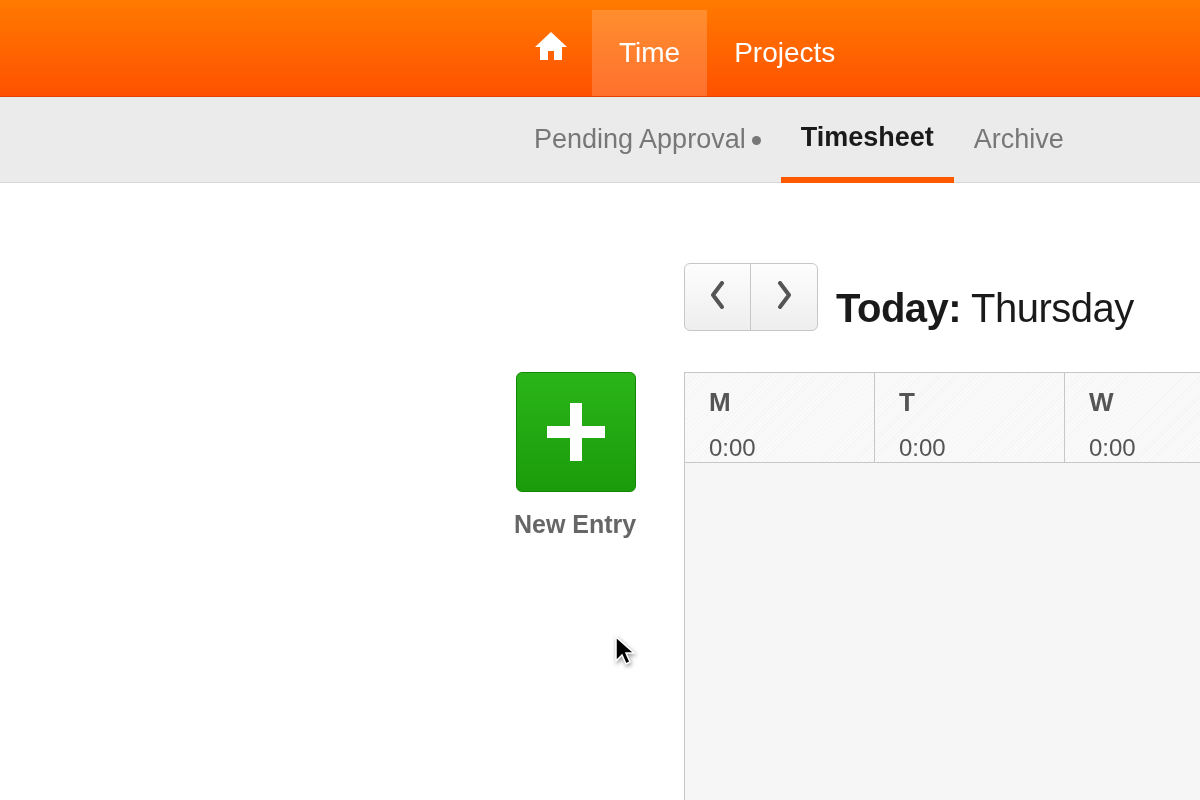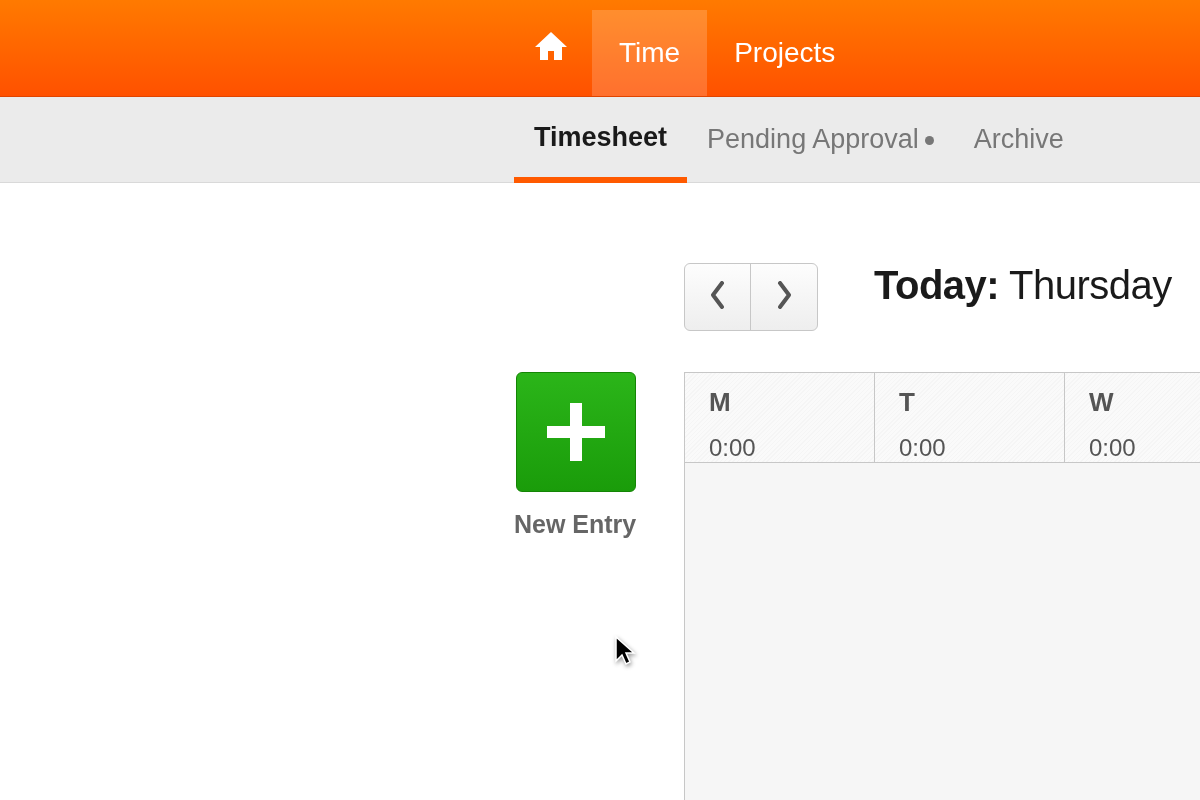--- a/index.html
+++ b/index.html
@@ -84,22 +84,21 @@
     .content {
       position: relative;
       padding-top: 80px;
     }
     
     .stepper-row {
       position: absolute;
       top: 80px;
       left: 684px;
       display: flex;
-      align-items: flex-start;
-      gap: 38px;
+      align-items: flex-end;
     }
     .stepper {
       display: flex;
       border: 1px solid #c7c7c7;
       border-radius: 6px;
       overflow: hidden;
       background: linear-gradient(#fdfdfd, #eeeeee);
     }
     .step-btn {
       width: 66px;
@@ -217,25 +216,25 @@
       <svg width="36" height="32" viewBox="0 0 36 32">
         <path d="M18 2 L34 17 L29 17 L29 30 L21 30 L21 21 L15 21 L15 30 L7 30 L7 17 L2 17 Z" fill="#fff"></path>
       </svg>
     </span>
   </div>
   <div class="nav-item active">Time</div>
   <div class="nav-item">Projects</div>
 </div>
 
 <div class="sub-nav">
-  <div class="sub-item active">Timesheet</div>
   <div class="sub-item">
     <span>Pending Approval</span>
     <span class="dot"></span>
   </div>
+  <div class="sub-item active">Timesheet</div>
   <div class="sub-item">Archive</div>
 </div>
 
 <div class="content">
 
   <div class="stepper-row">
     <div class="stepper">
       <div class="step-btn">
         <span>
           <svg viewBox="0 0 18 28">

